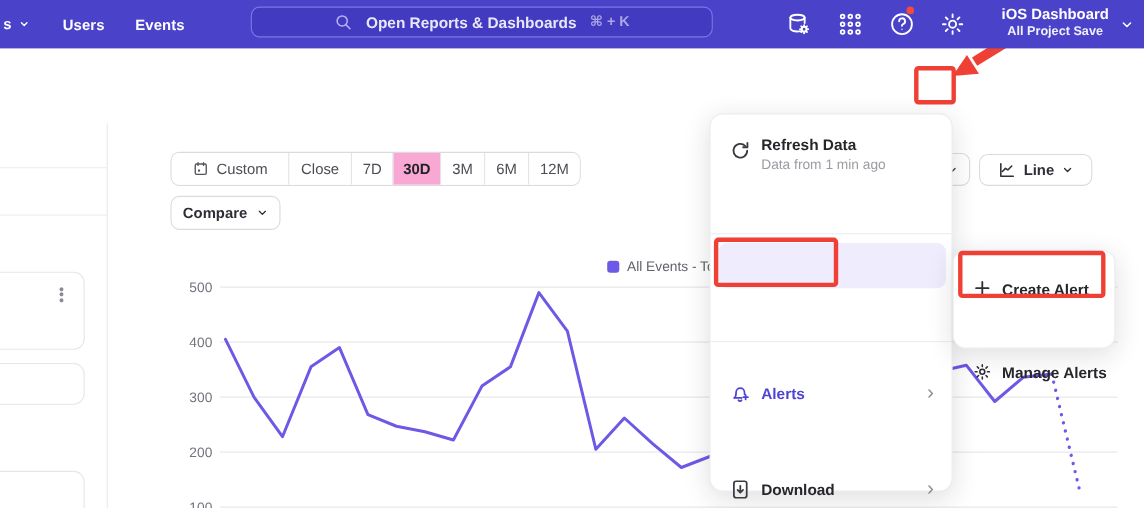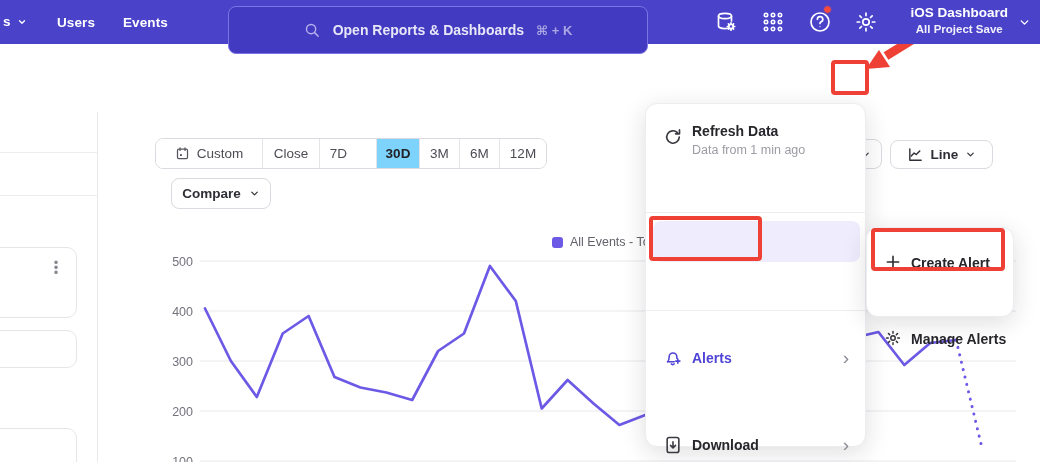--- a/index.html
+++ b/index.html
@@ -5,21 +5,21 @@
   html,body{margin:0;padding:0;background:#fff;}
   *{box-sizing:border-box;font-family:"Liberation Sans","DejaVu Sans",sans-serif;}
   #stage{position:relative;width:1040px;height:462px;overflow:hidden;background:#fff;}
 
   
   #topnav{position:absolute;left:0;top:0;width:1040px;height:44px;background:var(--nav-bg,#4a43ca);z-index:20;display:flex;align-items:center;color:#fff;}
   .nav-item{font-size:13.5px;font-weight:700;color:#fff;letter-spacing:.1px;}
   #nav-trunc{position:absolute;left:3px;top:14px;display:flex;align-items:center;gap:6px;}
   #nav-users{position:absolute;left:57px;top:15px;}
   #nav-events{position:absolute;left:123px;top:15px;}
-  #nav-search{position:absolute;left:228px;top:6px;width:420px;height:48px;border-radius:8px;background:#423ac1;border:1px solid #7d75e4;display:flex;align-items:center;justify-content:center;gap:12px;}
+  #nav-search{position:absolute;left:228px;top:6px;width:420px;height:28px;border-radius:8px;background:#423ac1;border:1px solid #7d75e4;display:flex;align-items:center;justify-content:center;gap:12px;}
   #nav-search .ph{font-size:14px;color:rgba(255,255,255,.88);font-weight:600;}
   #nav-search .kbd{font-size:13px;color:rgba(255,255,255,.55);font-weight:600;}
   .nav-ico{position:absolute;top:10px;width:24px;height:24px;color:#fff;}
   #help-dot{position:absolute;left:823px;top:5px;width:9px;height:9px;border-radius:50%;background:#f54a3e;border:1.5px solid var(--nav-bg,#4a43ca);z-index:21;}
   #project{position:absolute;right:32px;top:4px;text-align:center;color:#fff;}
   #project .t1{font-size:13.5px;font-weight:700;line-height:18px;}
   #project .t2{font-size:11.5px;font-weight:700;color:rgba(255,255,255,.92);line-height:14px;}
   #project-chev{position:absolute;right:9px;top:16px;color:#fff;}
 
   
@@ -39,22 +39,22 @@
   
   #sidebar{position:absolute;left:0;top:112px;width:98px;height:350px;background:#fff;border-right:1px solid #e9e9ee;z-index:3;}
   .sb-line{position:absolute;left:0;width:98px;height:1px;background:#ededf1;}
   .sb-card{position:absolute;left:-22px;width:99px;border:1px solid #e6e6ea;border-radius:10px;background:#fff;}
   #sb-dots{position:absolute;left:51px;top:148px;color:#8a8a92;font-size:13px;letter-spacing:0;line-height:5px;text-align:center;width:10px;}
 
   
   #seg{position:absolute;left:155px;top:138px;height:31px;display:flex;border:1px solid #dadae0;border-radius:8px;overflow:hidden;background:#fff;z-index:2;}
   .seg-cell{display:flex;align-items:center;justify-content:center;gap:7px;font-size:13.5px;color:#4c4c55;border-left:1px solid #e3e3e8;padding:0 2px;cursor:pointer;background:#fff;}
   .seg-cell:first-child{border-left:none;}
-  .seg-cell.selected{background:#7dd3fc;color:#212126;font-weight:700;margin-left:19px;}
-  #compare-btn{position:absolute;left:155px;top:178px;width:100px;height:31px;border:1px solid #dadae0;border-radius:8px;background:#fff;display:flex;align-items:center;justify-content:center;gap:8px;font-size:13.5px;font-weight:700;color:#2e2e36;cursor:pointer;z-index:2;margin-left:16px;}
+  .seg-cell.selected{background:#f9a8d4;color:#212126;font-weight:700;}
+  #compare-btn{position:absolute;left:155px;top:178px;width:100px;height:31px;border:1px solid #dadae0;border-radius:8px;background:#fff;display:flex;align-items:center;justify-content:center;gap:8px;font-size:13.5px;font-weight:700;color:#2e2e36;cursor:pointer;z-index:2;}
   #hidden-dd{position:absolute;left:770px;top:139px;width:112px;height:30px;border:1px solid #dadae0;border-radius:8px;background:#fff;display:flex;align-items:center;justify-content:flex-end;padding-right:10px;color:#3a3a42;z-index:2;cursor:pointer;}
   #charttype-btn{position:absolute;left:890px;top:140px;width:103px;height:29px;border:1px solid #dadae0;border-radius:8px;background:#fff;display:flex;align-items:center;justify-content:center;gap:7px;font-size:13.5px;font-weight:700;color:#2e2e36;cursor:pointer;z-index:2;}
 
   
   #chart-svg{position:absolute;left:0;top:0;width:1040px;height:462px;z-index:1;}
   #legend{position:absolute;left:552px;top:235px;display:flex;align-items:center;gap:7px;z-index:1;}
   #legend .sw{width:11px;height:11px;border-radius:3px;background:var(--line,#6c59e6);}
   #legend .lt{font-size:12.5px;color:#62626b;}
 
   

